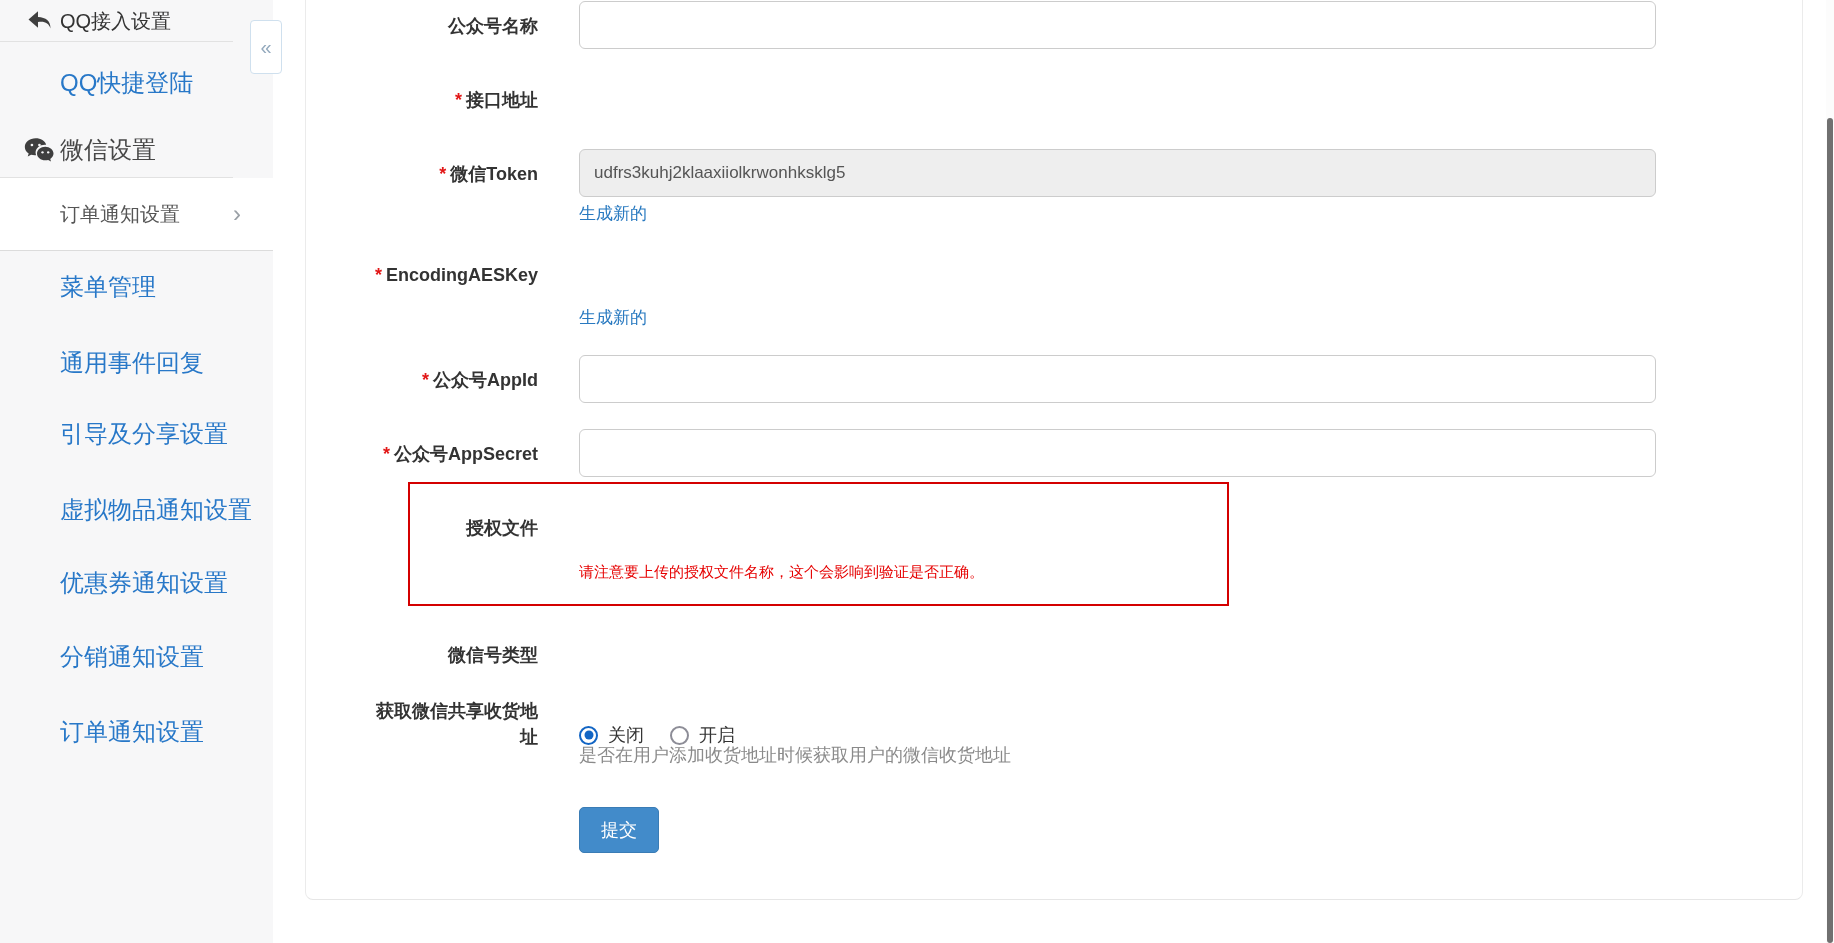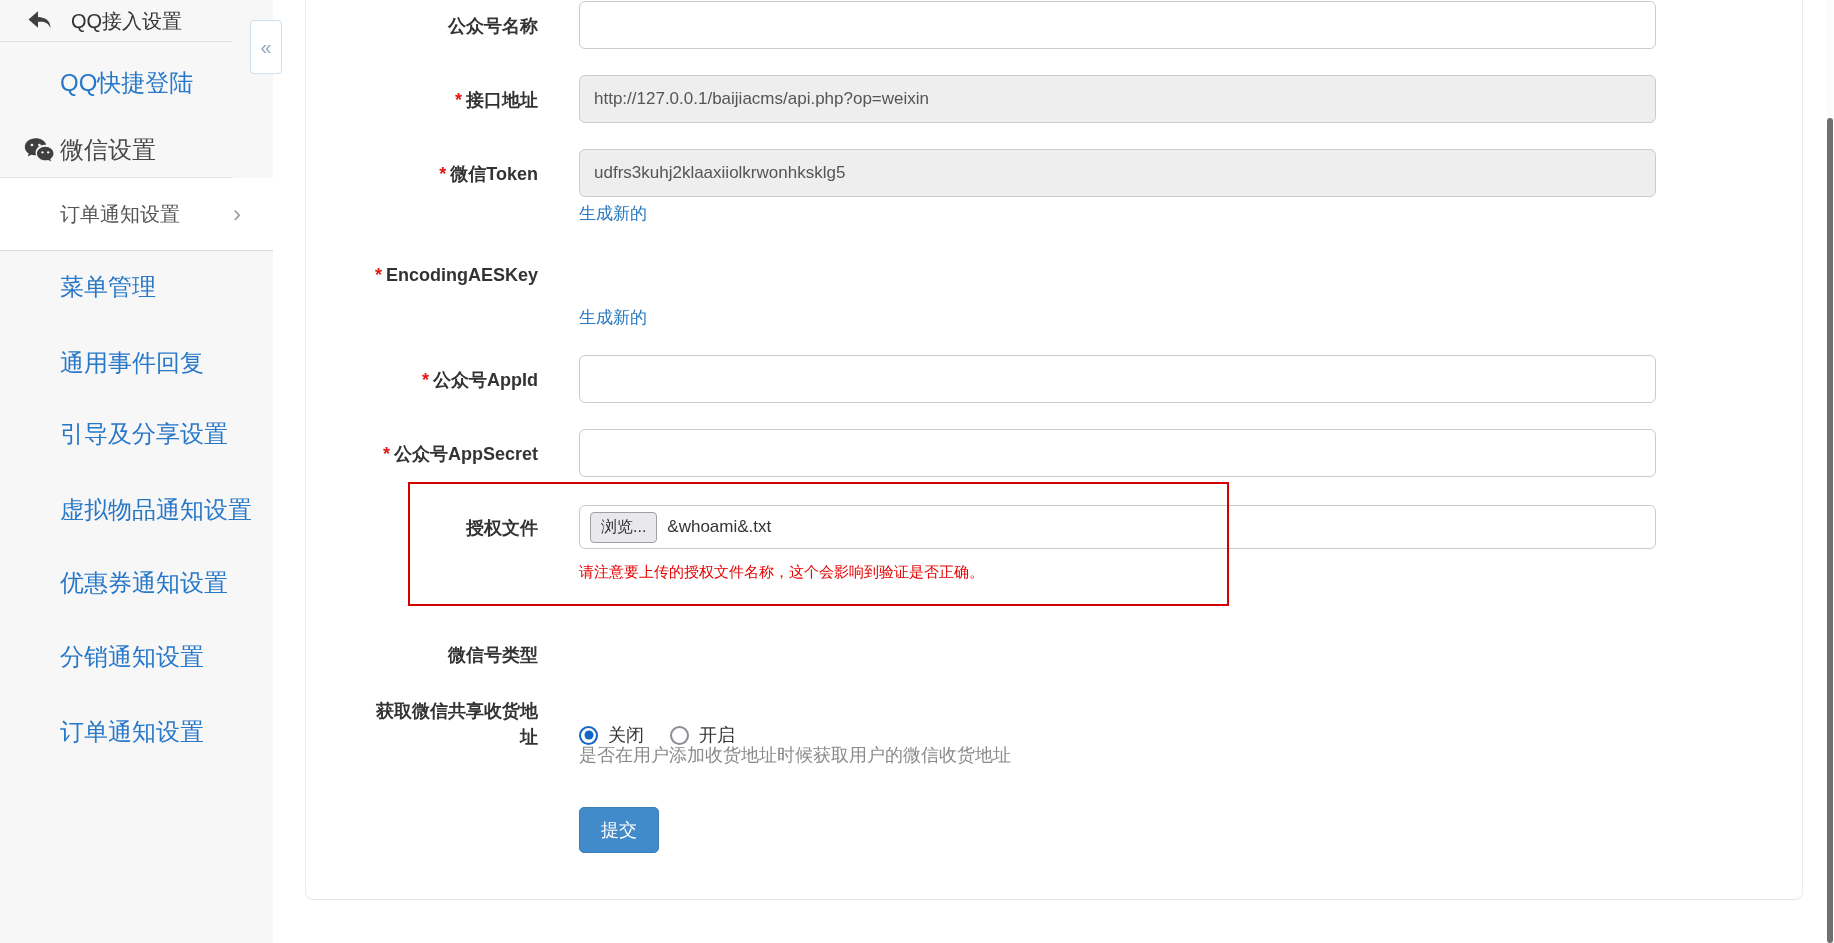--- a/index.html
+++ b/index.html
@@ -6,21 +6,21 @@
   body{
     width:1834px;height:943px;overflow:hidden;background:#fff;
     font-family:"Liberation Sans","DejaVu Sans",sans-serif;
     -webkit-font-smoothing:antialiased;position:relative;
   }
   
   .sidebar{position:absolute;left:0;top:0;width:273px;height:943px;background:#f7f7f8;}
   .side-divider{position:absolute;left:0;height:1px;background:#e2e2e2;}
   .side-header{position:absolute;left:0;top:0;width:273px;height:41px;}
   .side-header .hicon{position:absolute;left:26px;top:8px;width:26px;height:24px;}
-  .side-header .htext{position:absolute;left:60px;top:8px;font-size:20px;color:#333;margin-left:11px;}
+  .side-header .htext{position:absolute;left:60px;top:8px;font-size:20px;color:#333;}
   .side-item{position:absolute;left:60px;transform:translateY(-50%);font-size:24px;color:#2878c8;cursor:pointer;white-space:nowrap;}
   .side-section-icon{position:absolute;left:24px;width:30px;height:26px;transform:translateY(-50%);}
   .side-section{color:#474747;}
   .active-row{position:absolute;left:0;top:178px;width:273px;height:72px;background:#ffffff;}
   .active-row .atext{position:absolute;left:60px;top:50%;transform:translateY(-50%);font-size:20px;color:#555;}
   .active-row .achevron{position:absolute;right:32px;top:50%;transform:translateY(-50%);font-size:24px;color:#9aa0a6;}
   .collapse-tab{position:absolute;left:250px;top:20px;width:30px;height:52px;background:#fff;
     border:1px solid #cfe0ee;border-radius:4px;color:#93a9bd;font-size:20px;
     display:flex;align-items:center;justify-content:center;cursor:pointer;}
   
@@ -110,23 +110,20 @@
   <div class="lbl" style="top:14px;">
     <span>公众号名称</span>
   </div>
   <div class="ctl" style="top:1px;">
     <input class="tinput" type="text" value="" style="">
   </div>
 
   <div class="lbl" style="top:88px;">
     <span class="req">*</span><span>接口地址</span>
   </div>
-  <div class="ctl" style="top:75px;">
-    <input class="tinput ro" type="text" readonly="" value="http://127.0.0.1/baijiacms/api.php?op=weixin" style="">
-  </div>
 
   <div class="lbl" style="top:162px;">
     <span class="req">*</span><span>微信Token</span>
   </div>
   <div class="ctl" style="top:149px;">
     <input class="tinput ro" type="text" readonly="" value="udfrs3kuhj2klaaxiiolkrwonhksklg5" style="">
   </div>
   <a class="genlink" style="position:absolute;left:273px;top:202px;">生成新的</a>
 
   <div class="lbl" style="top:265px;">
@@ -144,26 +141,20 @@
   <div class="lbl" style="top:442px;">
     <span class="req">*</span><span>公众号AppSecret</span>
   </div>
   <div class="ctl" style="top:429px;">
     <input class="tinput" type="text" value="" style="">
   </div>
 
   <div class="lbl" style="top:516px;">
     <span>授权文件</span>
   </div>
-  <div class="ctl" style="top:505px;">
-    <div class="filebox">
-      <button class="browse-btn">浏览...</button>
-      <span class="filename">&amp;whoami&amp;.txt</span>
-    </div>
-  </div>
   <div class="warn-text" style="top:563px;">请注意要上传的授权文件名称，这个会影响到验证是否正确。</div>
   <div class="hl-box"></div>
 
   <div class="lbl" style="top:643px;">
     <span>微信号类型</span>
   </div>
 
   <div class="lbl wrap-lbl" style="top:698px;">
     <span class="inner">获取微信共享收货地址</span>
   </div>

